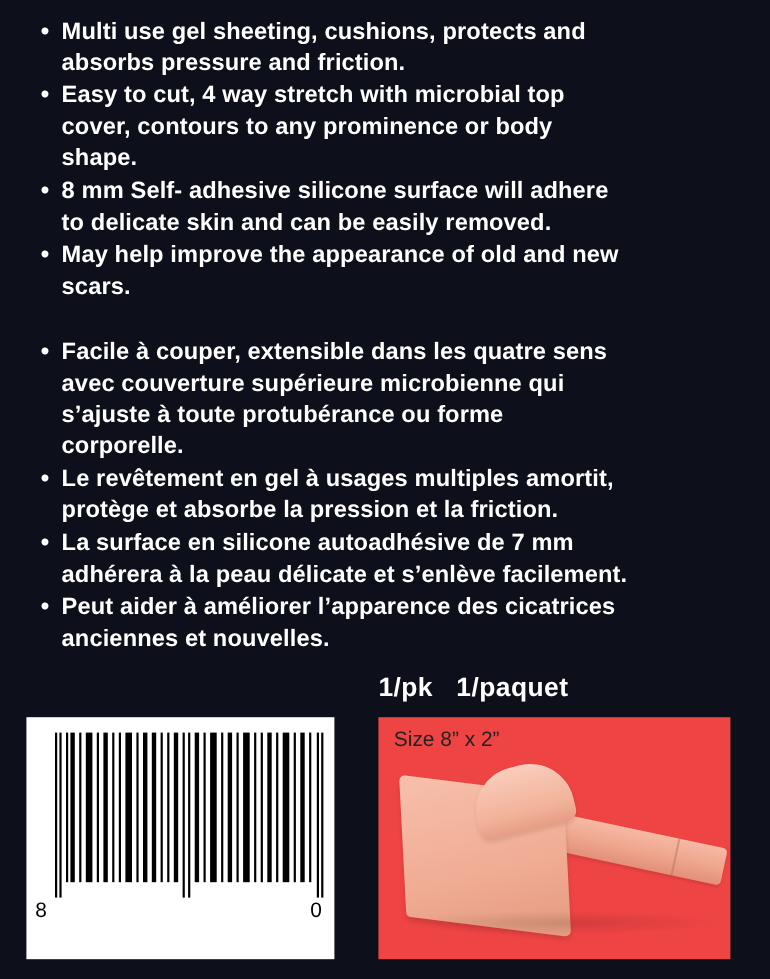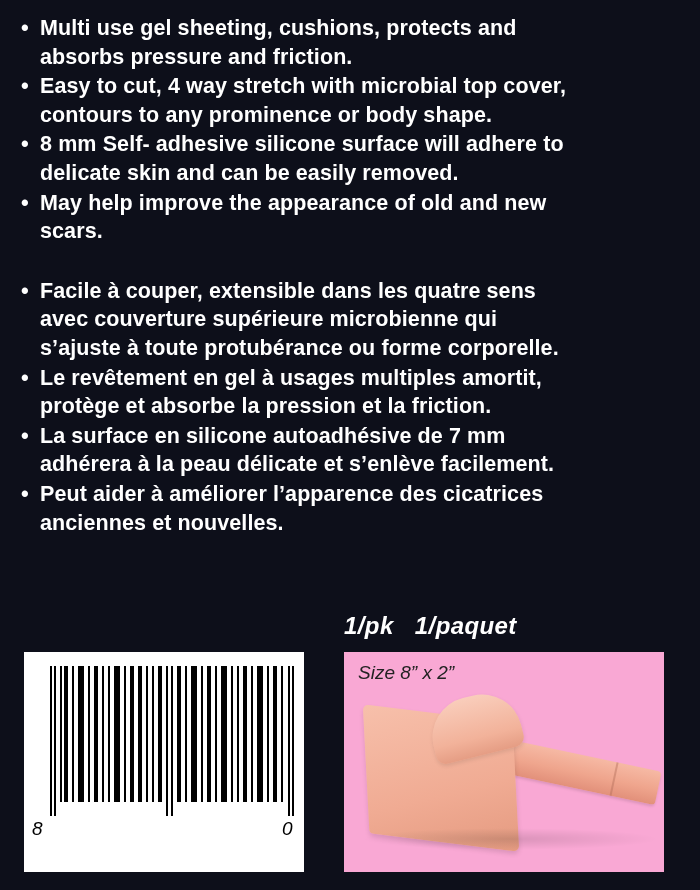--- a/index.html
+++ b/index.html
@@ -12,21 +12,21 @@
     background: #0d0f1a;
     font-family: "Liberation Sans", sans-serif;
     overflow: hidden;
     position: relative;
   }
   .page {
     position: relative;
     width: 592px;
     height: 890px;
     box-sizing: border-box;
-    padding: 14px 18px 0 18px;
+    padding: 14px 18px 0 34px;
   }
 
   
   .bullet-list {
     list-style: none;
     margin: 0;
     padding: 0;
   }
   .bullet-item {
     position: relative;
@@ -51,21 +51,20 @@
     height: 30px;
   }
 
   
   .bottom {
     position: absolute;
     left: 0;
     top: 600px;
     width: 700px;
     height: 290px;
-    font-style: italic;
   }
   .pack-label {
     position: absolute;
     left: 344px;
     top: 12px;
     color: #ffffff;
     font-size: 24px;
     font-weight: 600;
     letter-spacing: 0.4px;
     white-space: pre;
@@ -109,21 +108,21 @@
     top: 0;
   }
 
   
   .photo-box {
     position: absolute;
     left: 344px;
     top: 52px;
     width: 320px;
     height: 220px;
-    background: #f9a8d4;
+    background: #ef4444;
     box-sizing: border-box;
     overflow: hidden;
   }
   .photo-size-label {
     position: absolute;
     left: 14px;
     top: 10px;
     font-size: 19px;
     color: #222222;
     font-family: "Liberation Sans", sans-serif;

